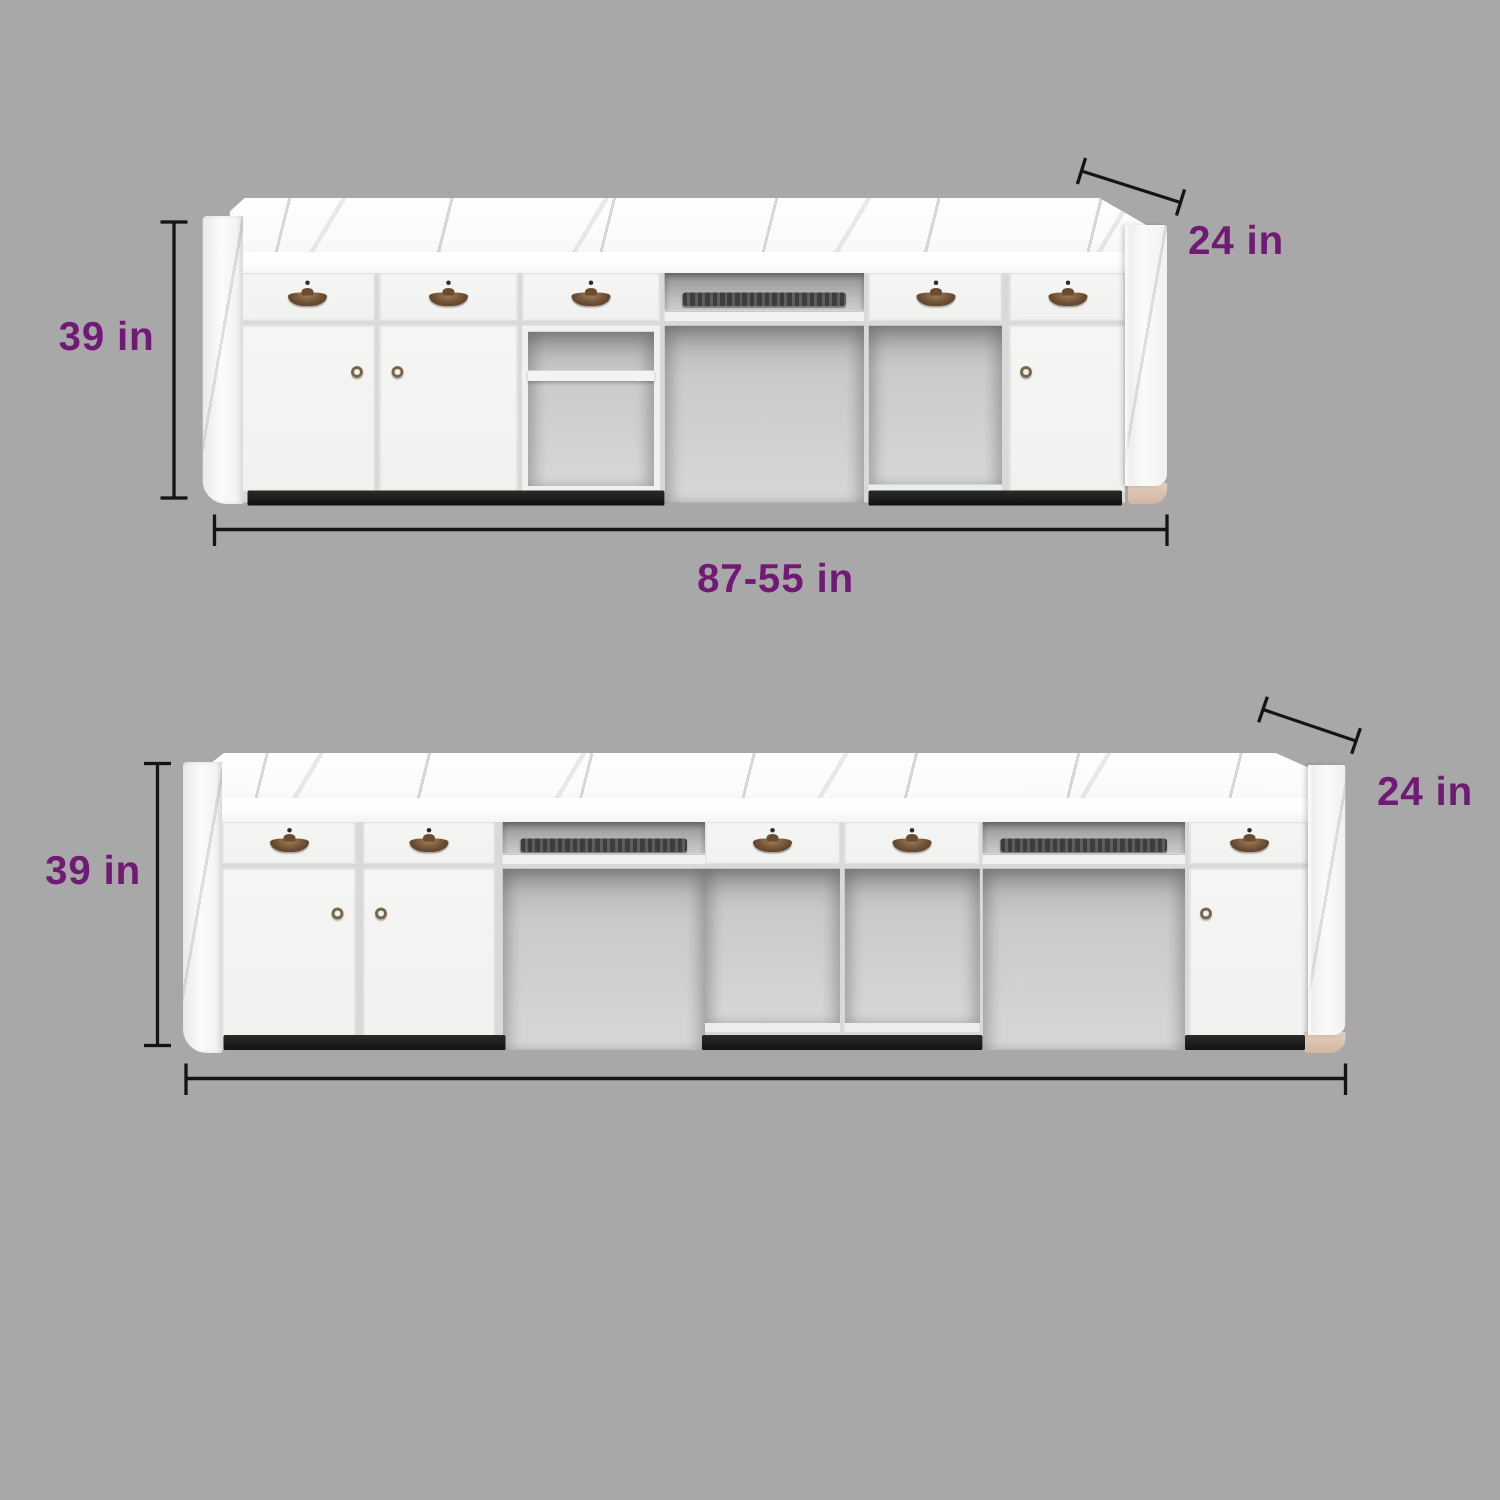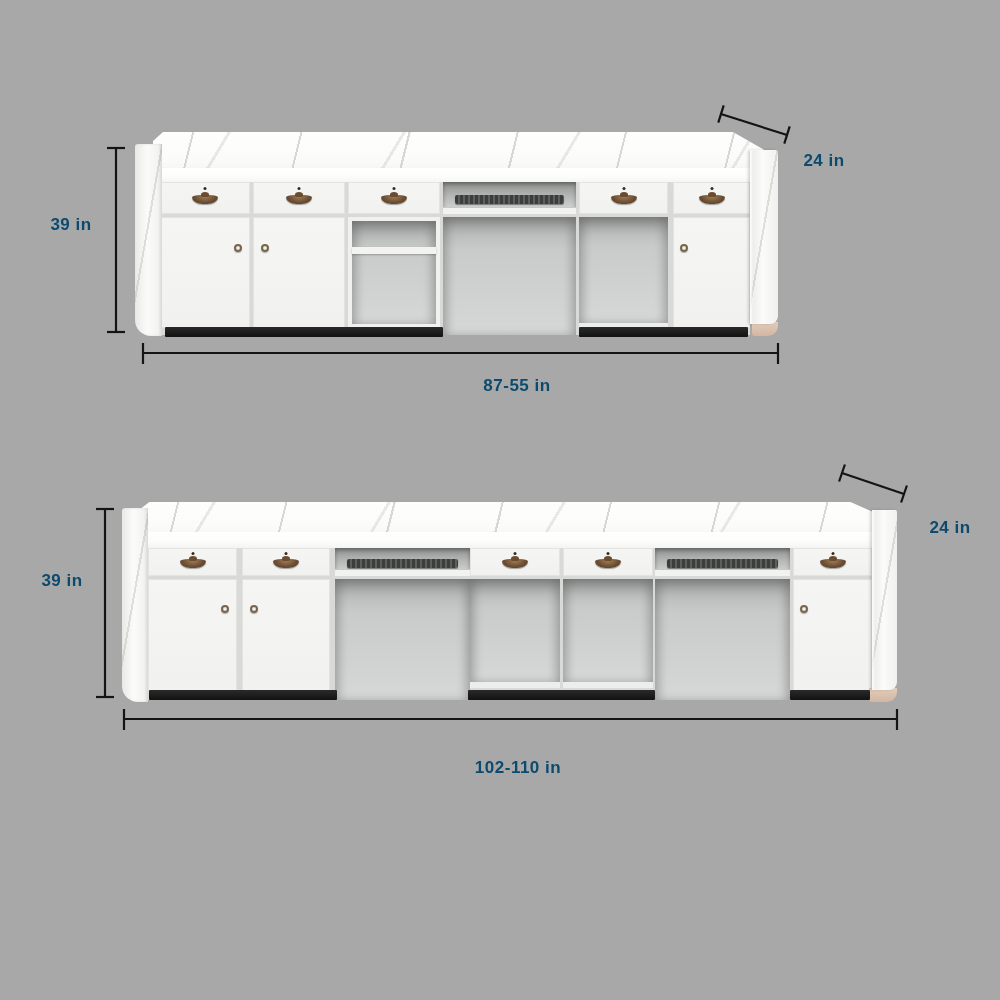--- a/index.html
+++ b/index.html
@@ -63,21 +63,21 @@
     background:radial-gradient(ellipse at 50% 15%,#a08058 0%,#6e4f33 55%,#4c3520 100%);
     border-radius:45% 45% 55% 55% / 35% 35% 100% 100%;
     box-shadow:0 1px 1px rgba(0,0,0,.35);}
   .pull::before{content:"";position:absolute;top:-3px;left:50%;transform:translateX(-50%);
     width:8px;height:5px;background:#6b4c2f;border-radius:50% 50% 25% 25%;}
   .knob{width:8px;height:8px;border:2px solid #77654a;border-radius:50%;
     box-shadow:0 1px 1px rgba(0,0,0,.3), inset 0 0 1px rgba(0,0,0,.3);}
   
   .dim-label{
     position:absolute;transform:translate(-50%,-50%);
-    color:#0c4a6e;font-size:17px;font-weight:700;letter-spacing:.5px;white-space:nowrap;z-index:9;
+    color:#701a75;font-size:27px;font-weight:700;letter-spacing:.5px;white-space:nowrap;z-index:9;
   }
   svg.overlay{position:absolute;left:0;top:0;z-index:8;pointer-events:none;}
 </style>
 </head>
 <body>
 
 <div class="stage">
 
   <div class="desk" style="left:135px;top:130px;width:645px;height:212px;">
     <div class="backsplash" style="left:18px;top:2px;width:625px;height:48px;clip-path:polygon(0 19%,1.6% 0,92.8% 0,100% 54%,100% 100%,0 100%);"></div>
@@ -223,14 +223,13 @@
       <line x1="901.1" y1="502.5" x2="906.9" y2="485.5"></line>
     </g>
   </svg>
 
   <div class="dim-label" style="left:71px;top:225px;">39 in</div>
   <div class="dim-label" style="left:824px;top:161px;">24 in</div>
   <div class="dim-label" style="left:517px;top:386px;">87-55 in</div>
 
   <div class="dim-label" style="left:62px;top:581px;">39 in</div>
   <div class="dim-label" style="left:950px;top:528px;">24 in</div>
-  <div class="dim-label" style="left:518px;top:768px;">102-110 in</div>
 </div>
 
 </body></html>

